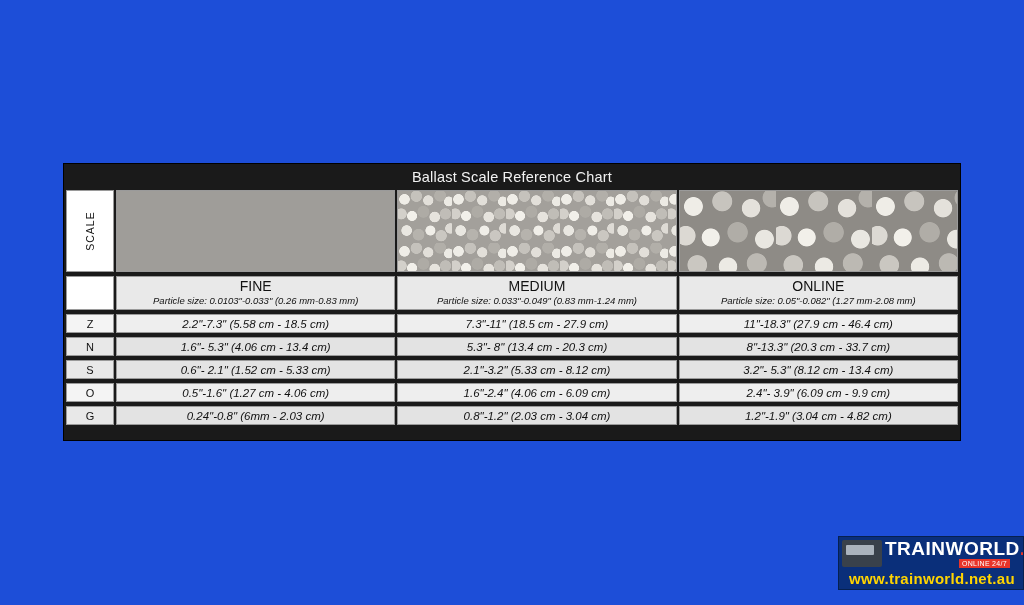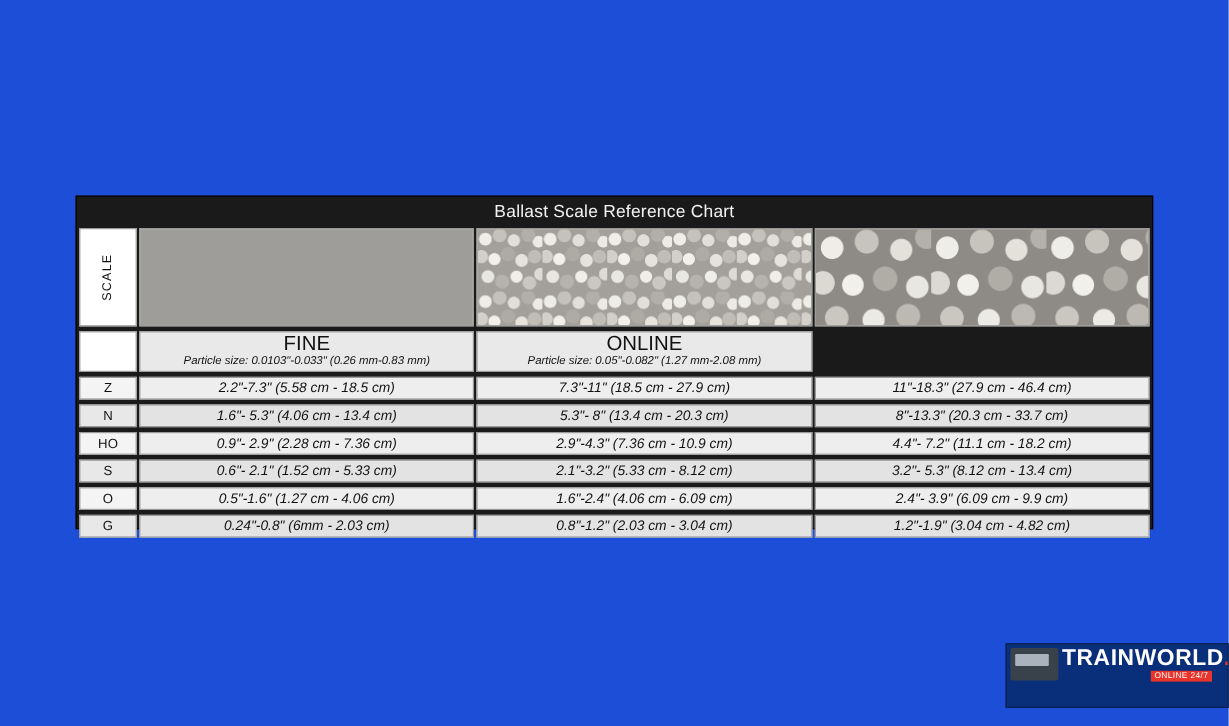--- a/index.html
+++ b/index.html
@@ -169,21 +169,21 @@
     background: #e9e9e9;
     border: 1px solid #9a9a9a;
     box-sizing: border-box;
     display: flex;
     flex-direction: column;
     align-items: center;
     justify-content: center;
     padding: 1px 2px;
   }
   .header-cell .h-name {
-    font-size: 17px;
+    font-size: 14px;
     color: #111;
     line-height: 15px;
   }
   .header-cell .h-sub {
     font-size: 9.5px;
     font-style: italic;
     color: #111;
     line-height: 13px;
     white-space: nowrap;
   }
@@ -313,20 +313,27 @@
       <div class="header-scale-spacer"></div>
 
       <div class="header-cell">
         <div class="h-name">FINE</div>
         <div class="h-sub">
           <b>Particle size:</b>
           <span>0.0103"-0.033" (0.26 mm-0.83 mm)</span>
         </div>
       </div>
 
+      <div class="header-cell">
+        <div class="h-name">MEDIUM</div>
+        <div class="h-sub">
+          <b>Particle size:</b>
+          <span>0.033"-0.049" (0.83 mm-1.24 mm)</span>
+        </div>
+      </div>
 
       <div class="header-cell">
         <div class="h-name">ONLINE</div>
         <div class="h-sub">
           <b>Particle size:</b>
           <span>0.05"-0.082" (1.27 mm-2.08 mm)</span>
         </div>
       </div>
     </div>
 
@@ -337,26 +344,20 @@
       <div class="cell">11"-18.3" (27.9 cm - 46.4 cm)</div>
     </div>
 
     <div class="grid data-row row-alt">
       <div class="row-scale">N</div>
       <div class="cell">1.6"- 5.3" (4.06 cm - 13.4 cm)</div>
       <div class="cell">5.3"- 8" (13.4 cm - 20.3 cm)</div>
       <div class="cell">8"-13.3" (20.3 cm - 33.7 cm)</div>
     </div>
 
-    <div class="grid data-row">
-      <div class="row-scale">HO</div>
-      <div class="cell">0.9"- 2.9" (2.28 cm - 7.36 cm)</div>
-      <div class="cell">2.9"-4.3" (7.36 cm - 10.9 cm)</div>
-      <div class="cell">4.4"- 7.2" (11.1 cm - 18.2 cm)</div>
-    </div>
 
     <div class="grid data-row row-alt">
       <div class="row-scale">S</div>
       <div class="cell">0.6"- 2.1" (1.52 cm - 5.33 cm)</div>
       <div class="cell">2.1"-3.2" (5.33 cm - 8.12 cm)</div>
       <div class="cell">3.2"- 5.3" (8.12 cm - 13.4 cm)</div>
     </div>
 
     <div class="grid data-row">
       <div class="row-scale">O</div>
@@ -373,15 +374,16 @@
     </div>
 
   </div>
 
   <div id="logo">
     <div class="loco"></div>
     <div class="tw">
       <span>TRAIN</span><span>WORLD</span><span class="dot">.</span>
     </div>
     <div class="online">ONLINE 24/7</div>
+    <div class="url">www.trainworld.net.au</div>
   </div>
 
 </div>
 
 </body></html>

